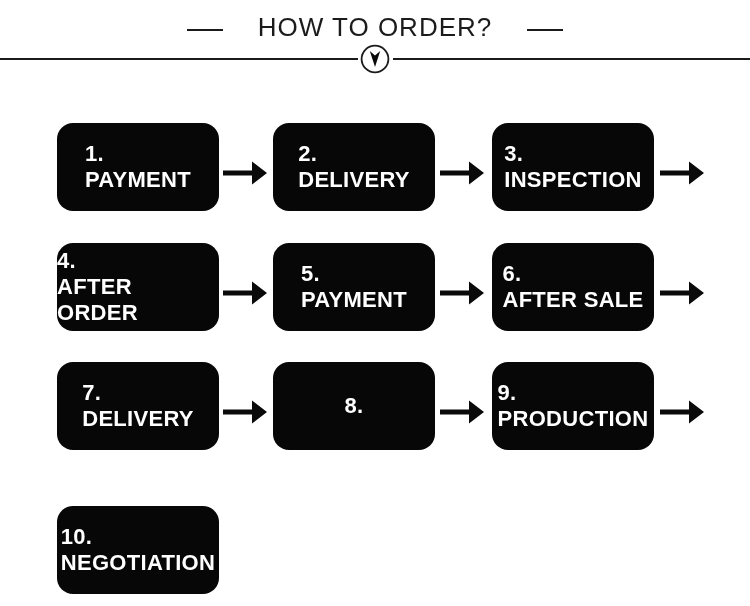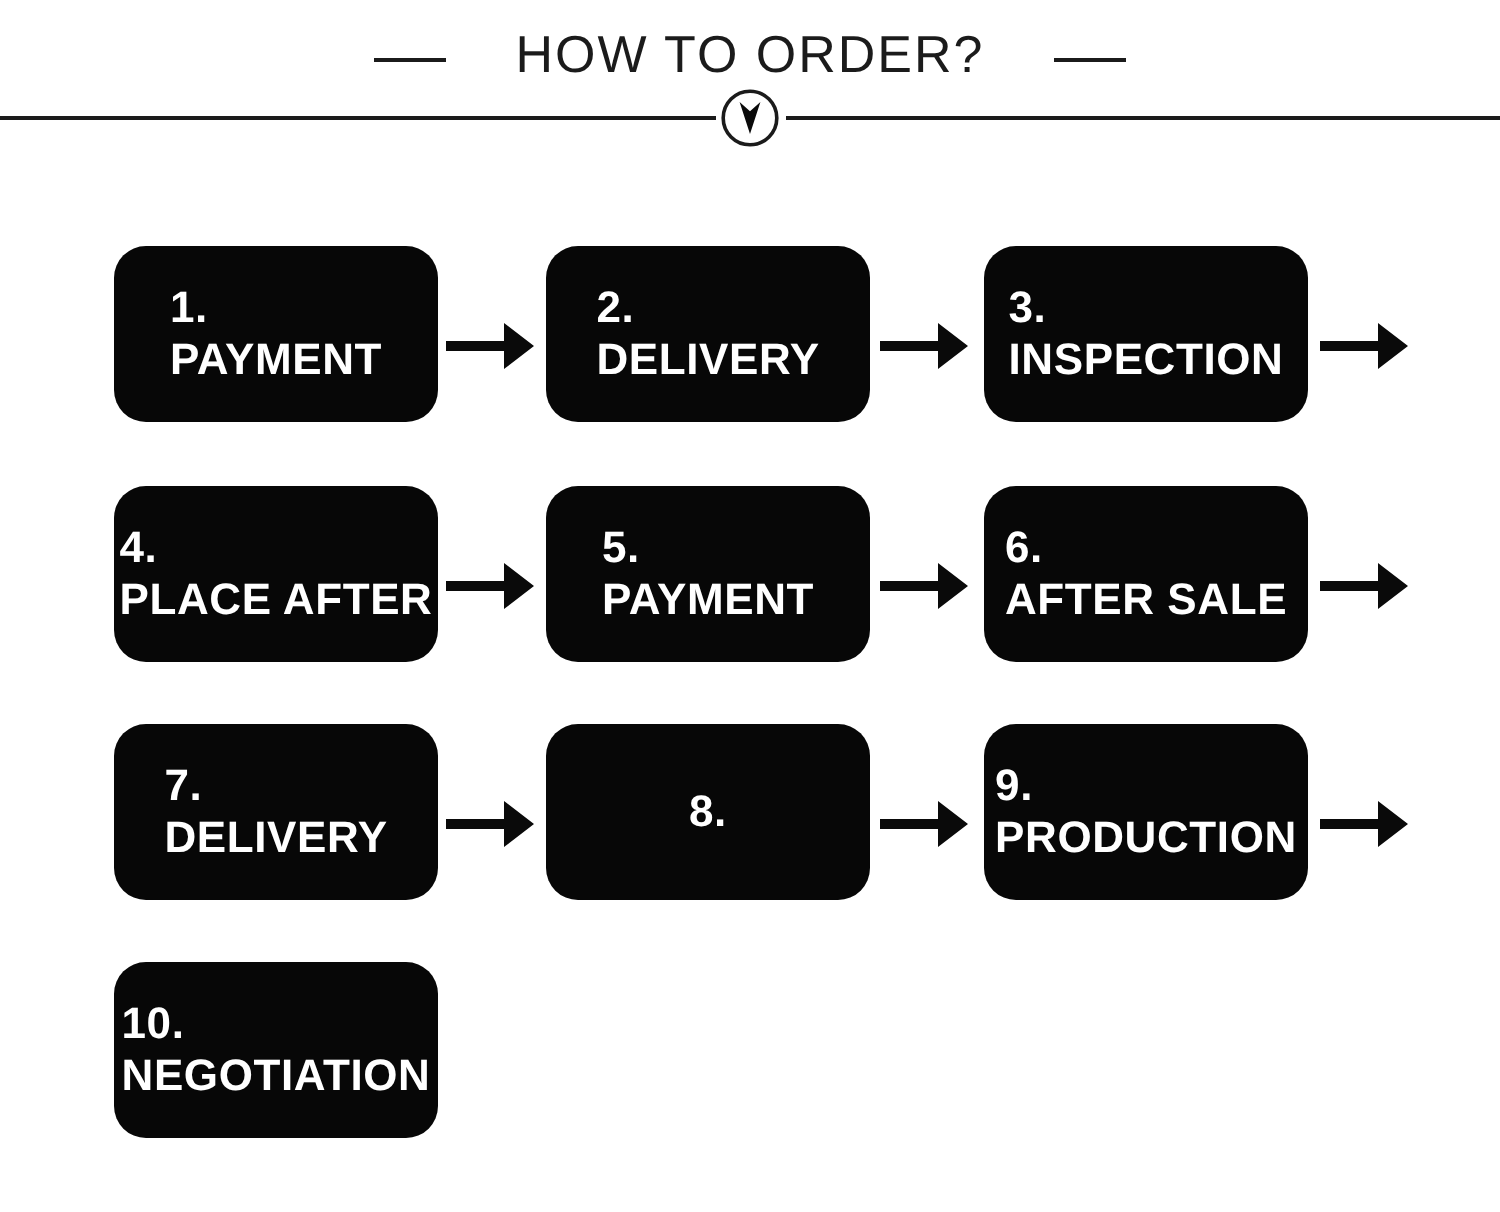--- a/index.html
+++ b/index.html
@@ -22,21 +22,21 @@
   
   .box{
     position:absolute;width:162px;height:88px;border-radius:16px;
     background:var(--box-bg,#070707);color:var(--box-text,#fff);
     display:flex;align-items:center;justify-content:center;
     font-size:22px;font-weight:700;line-height:26px;letter-spacing:0.3px;
   }
   .box .txt{text-align:left;}
   .box .ln{display:block;}
   .c0{left:57px}.c1{left:273px}.c2{left:492px}
-  .r0{top:123px}.r1{top:243px}.r2{top:362px}.r3{top:481px}
+  .r0{top:123px}.r1{top:243px}.r2{top:362px}.r3{top:506px}
   
   .arrow{position:absolute;width:44px;height:24px;color:#0a0a0a;}
   .a0{left:223px}.a1{left:440px}.a2{left:660px}
   .ay0{top:161px}.ay1{top:281px}.ay2{top:400px}
   .arrow svg{display:block}
 </style>
 </head>
 <body>
 
 <div class="page">
@@ -84,21 +84,21 @@
   </div>
   <div class="arrow a2 ay0">
     <svg width="44" height="24" viewBox="0 0 44 24">
         <polygon points="0,9.5 29,9.5 29,0.5 44,12 29,23.5 29,14.5 0,14.5" fill="currentColor"></polygon>
       </svg>
   </div>
 
   <div class="box r1 c0">
     <span class="txt">
         <span class="ln">4.</span>
-        <span class="ln">PLACE AFTER</span>
+        <span class="ln">AFTER ORDER</span>
       </span>
   </div>
   <div class="arrow a0 ay1">
     <svg width="44" height="24" viewBox="0 0 44 24">
         <polygon points="0,9.5 29,9.5 29,0.5 44,12 29,23.5 29,14.5 0,14.5" fill="currentColor"></polygon>
       </svg>
   </div>
   <div class="box r1 c1">
     <span class="txt">
         <span class="ln">5.</span>

